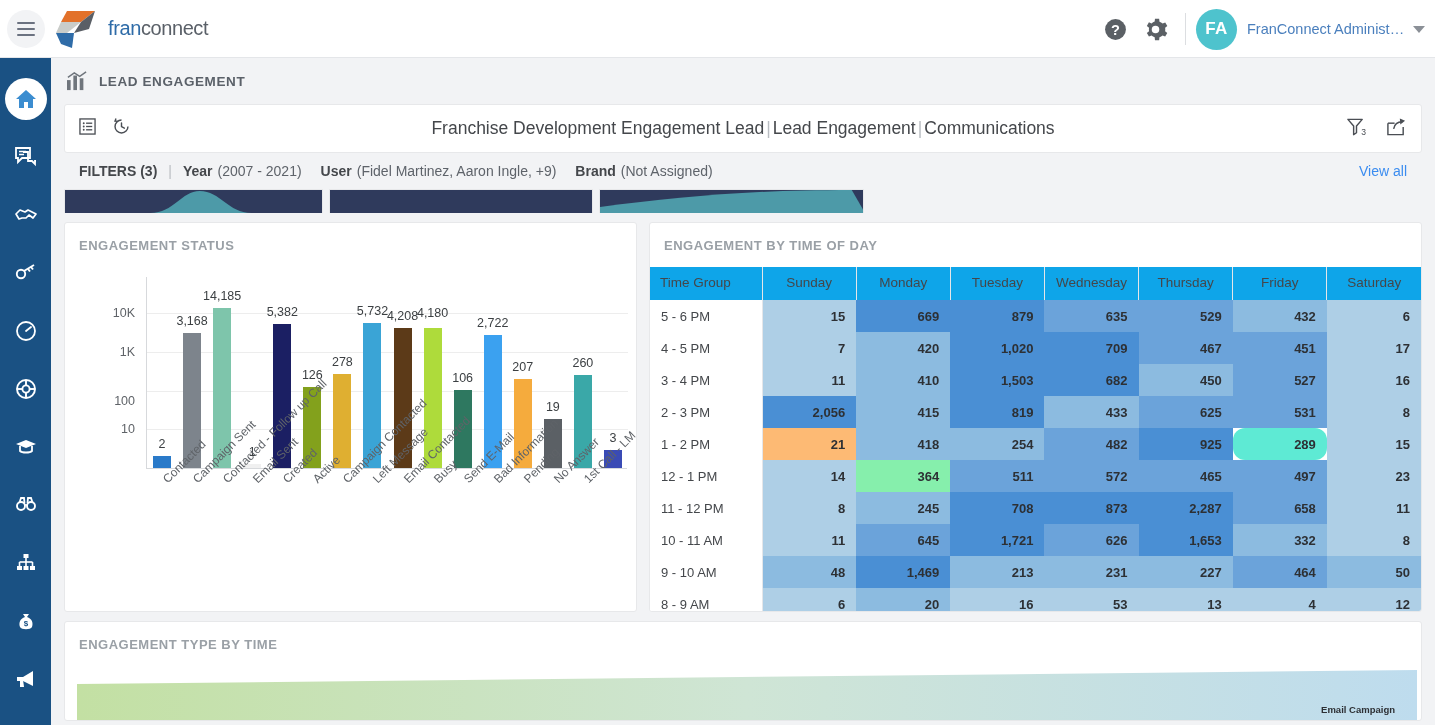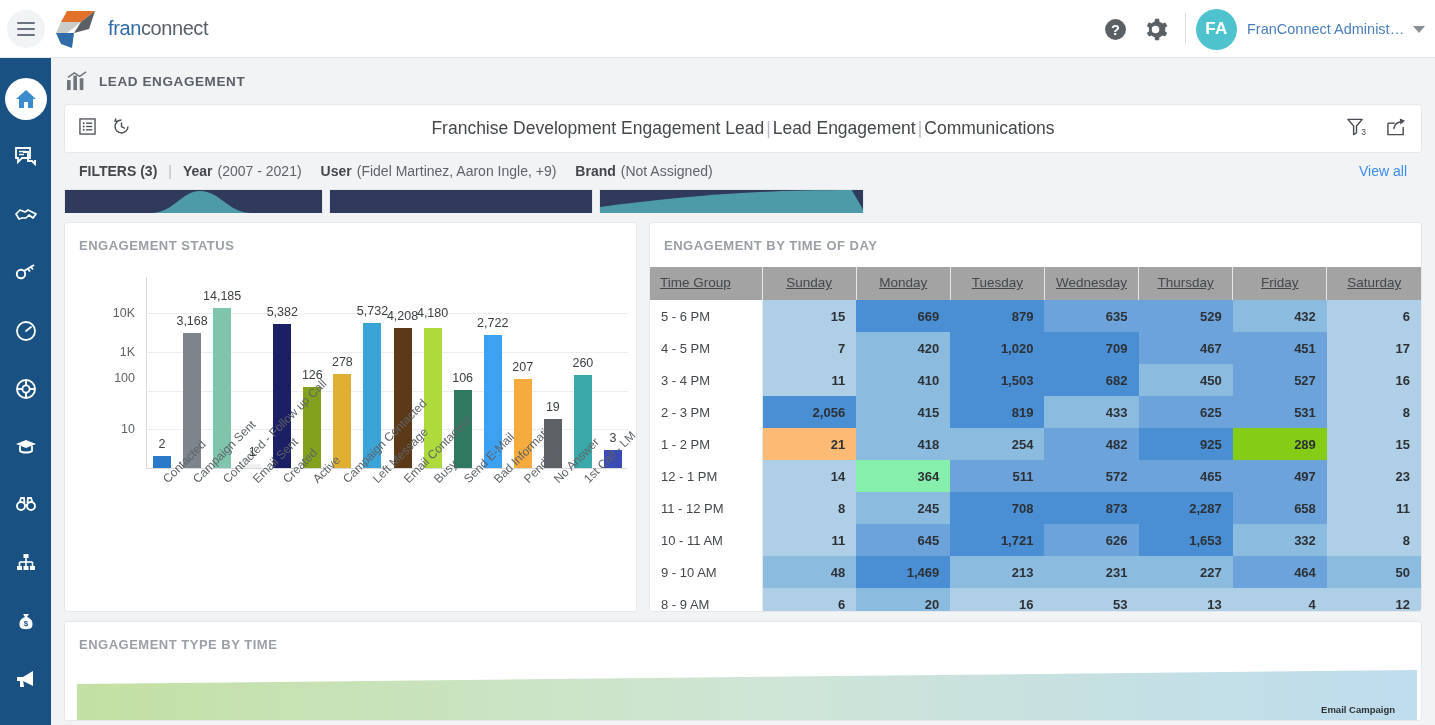--- a/index.html
+++ b/index.html
@@ -141,21 +141,21 @@
   .xlab {
     position: absolute; font-size: 12px; color: #5f6368; white-space: nowrap;
     transform-origin: left top; transform: rotate(-45deg);
   }
 
   
   .hm-wrap { position: absolute; left: 0; right: 0; top: 44px; bottom: 0; overflow: hidden; }
   table.hm { border-collapse: collapse; width: 100%; table-layout: fixed; }
   table.hm th {
     font-size: 13.5px; font-weight: 400; color: #44474b; padding: 8px 10px 10px 10px;
-    text-align: center; border-right: 1px solid #e4e6e9; background: #a3a3a3; text-decoration: underline;
+    text-align: center; border-right: 1px solid #e4e6e9; background: #0ea5e9;
   }
   table.hm th.tg { text-align: left; width: 112px; border-right: 1px solid #e4e6e9; }
   table.hm th:last-child { border-right: 0; }
   table.hm td {
     font-size: 13px; color: #2d3034; padding: 8px 11px; text-align: right;
     font-weight: 700; height: 32px;
   }
   table.hm td.tg {
     background: #fff !important; text-align: left; font-weight: 400;
     color: #44474b; font-size: 13px; border-right: 1px solid #e4e6e9;
@@ -412,21 +412,21 @@
   <div class="cards">
 
     <div class="card card-a">
       <div class="card-title">ENGAGEMENT STATUS</div>
       <div class="chart" id="barchart">
           <div class="axisline" style="left:81px;top:24px;width:1px;height:191px;"></div>
           <div class="axisline" style="left:81px;top:215px;width:481px;height:1px;"></div>
           <div class="gridline" style="top:176.3590988143044px;left:82px;width:481px;"></div>
           <div class="ylab" style="top:176.3590988143044px;left:36px;">10</div>
           <div class="gridline" style="top:137.71819762860878px;left:82px;width:481px;"></div>
-          <div class="ylab" style="top:125px;left:36px;">100</div>
+          <div class="ylab" style="top:148px;left:36px;">100</div>
           <div class="gridline" style="top:99.07729644291318px;left:82px;width:481px;"></div>
           <div class="ylab" style="top:99.07729644291318px;left:36px;">1K</div>
           <div class="gridline" style="top:60.43639525721758px;left:82px;width:481px;"></div>
           <div class="ylab" style="top:60.43639525721758px;left:36px;">10K</div>
           <div class="bar" style="left:88.0125px;width:18.037499999999998px;height:11.632070316382283px;bottom:130px;background:#2a7ac9;"></div>
           <div class="barval" style="left:74.0125px;width:46.037499999999994px;top:184.36792968361772px;">2</div>
           <div class="bar" style="left:118.075px;width:18.037499999999998px;height:135.27349393905172px;bottom:130px;background:#7d848c;"></div>
           <div class="barval" style="left:104.075px;width:46.037499999999994px;top:60.72650606094828px;">3,168</div>
           <div class="bar" style="left:148.1375px;width:18.037499999999998px;height:160.43042727190743px;bottom:130px;background:#7ec5ab;"></div>
           <div class="barval" style="left:134.1375px;width:46.037499999999994px;top:35.56957272809257px;">14,185</div>
@@ -531,21 +531,21 @@
                 <td style="background:#6ba3da;">531</td>
                 <td style="background:#aecfe6;">8</td>
               </tr>
               <tr>
                 <td class="tg">1 - 2 PM</td>
                 <td style="background:#fdba74;">21</td>
                 <td style="background:#8cbbe0;">418</td>
                 <td style="background:#8cbbe0;">254</td>
                 <td style="background:#6ba3da;">482</td>
                 <td style="background:#4a8fd4;">925</td>
-                <td style="background:#84cc16;">289</td>
+                <td style="background:#5eead4;border-radius:12px;">289</td>
                 <td style="background:#aecfe6;">15</td>
               </tr>
               <tr>
                 <td class="tg">12 - 1 PM</td>
                 <td style="background:#aecfe6;">14</td>
                 <td style="background:#86efac;margin-left:8px;">364</td>
                 <td style="background:#6ba3da;">511</td>
                 <td style="background:#6ba3da;">572</td>
                 <td style="background:#6ba3da;">465</td>
                 <td style="background:#6ba3da;">497</td>

